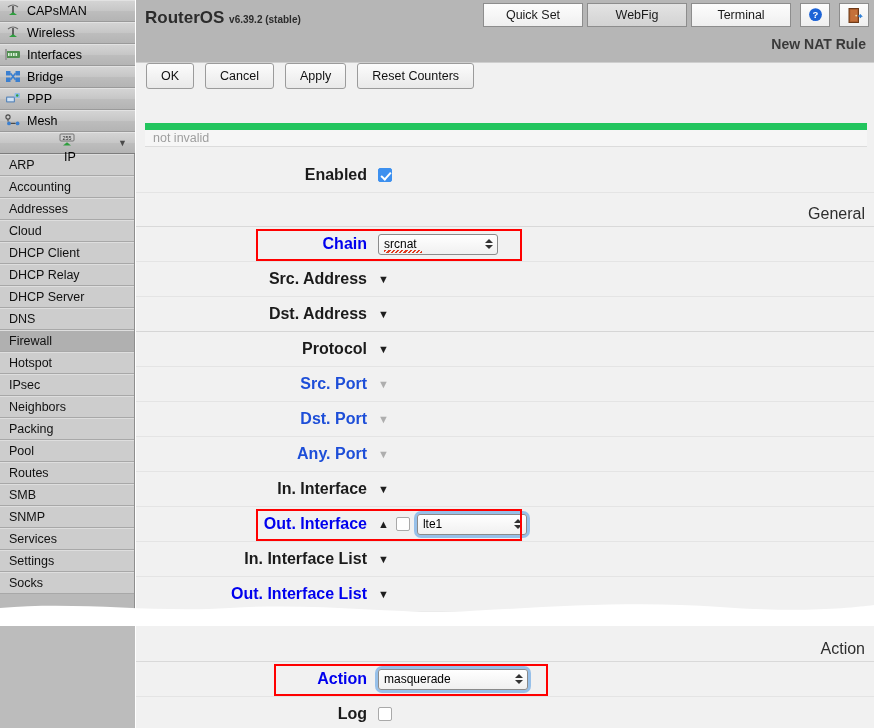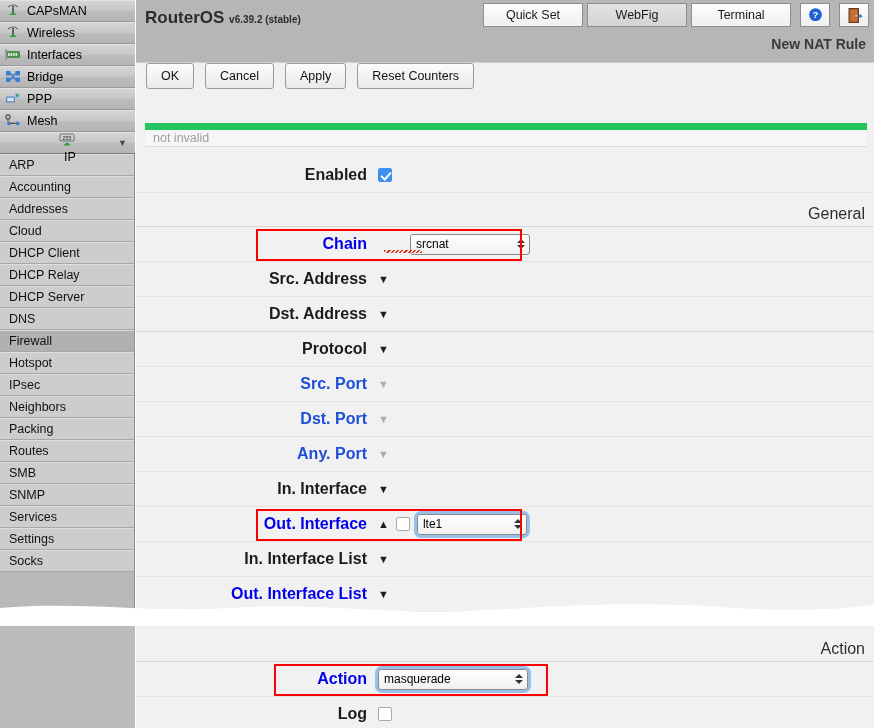--- a/index.html
+++ b/index.html
@@ -200,21 +200,21 @@
     height: 21px;
     padding: 0 22px 0 5px;
     font-size: 12px;
     font-family: "Liberation Sans", sans-serif;
     color: #000;
     background: linear-gradient(to bottom,#ffffff,#f0f0f0);
     border: 1px solid #8b8b8b;
     border-radius: 3px;
     cursor: pointer;
   }
-  .msel.w120 { width: 120px; margin-left: 32px; }
+  .msel.w120 { width: 120px; }
   .msel.w110 { width: 110px; }
   .msel.w150 { width: 150px; }
   .spin {
     position: absolute; right: 5px; top: 50%;
     transform: translateY(-50%);
     width: 8px; height: 14px;
     pointer-events: none;
     display: flex; flex-direction: column;
     align-items: center; justify-content: center; gap: 2px;
   }
@@ -357,20 +357,23 @@
           <span>Hotspot</span>
         </div>
         <div class="sub-item">
           <span>IPsec</span>
         </div>
         <div class="sub-item">
           <span>Neighbors</span>
         </div>
         <div class="sub-item">
           <span>Packing</span>
+        </div>
+        <div class="sub-item">
+          <span>Pool</span>
         </div>
         <div class="sub-item">
           <span>Routes</span>
         </div>
         <div class="sub-item">
           <span>SMB</span>
         </div>
         <div class="sub-item">
           <span>SNMP</span>
         </div>

